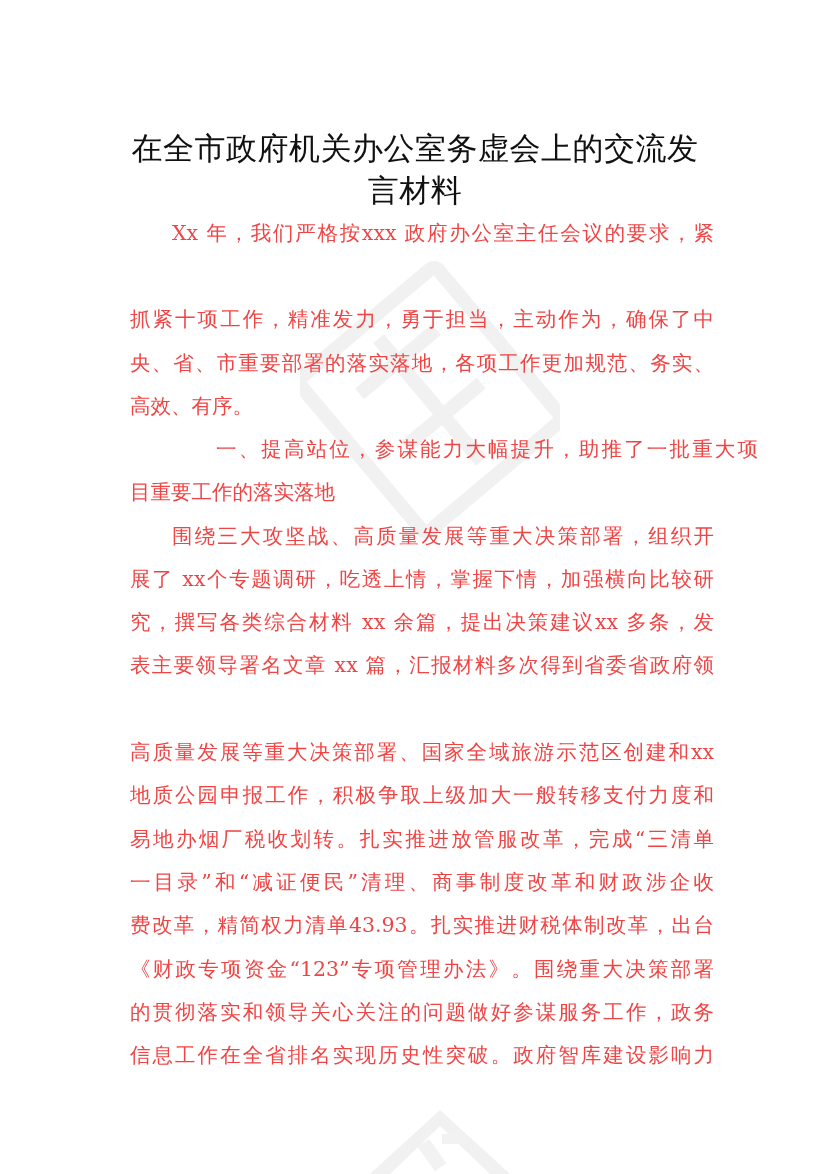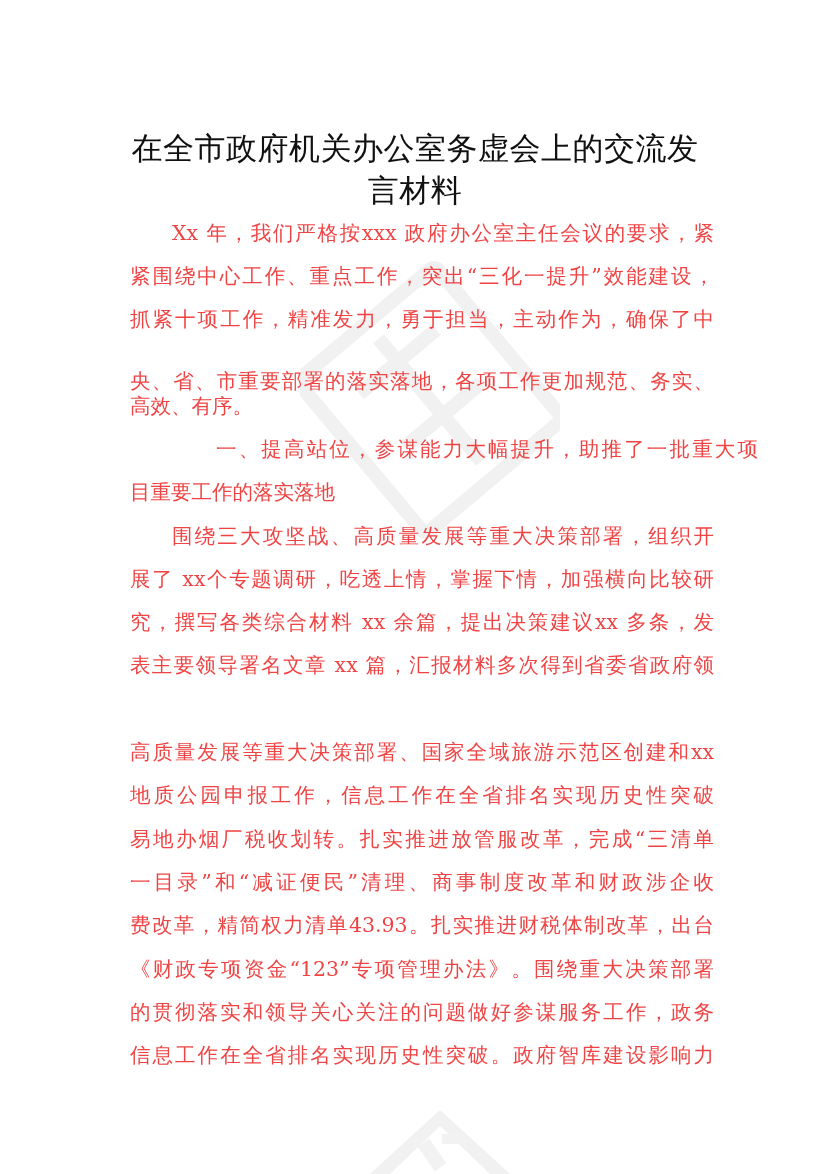--- a/index.html
+++ b/index.html
@@ -27,33 +27,32 @@
   <svg class="watermark" style="left:370px; top:1110px;" width="140" height="64" viewBox="0 0 140 64">
     <polygon points="70,0 140,64 120,64 70,16 20,64 0,64" fill="#f1f1f1"></polygon>
     <rect x="55" y="30" width="14" height="30" fill="#f2f2f2" transform="rotate(-35 62 45)"></rect>
     <rect x="72" y="24" width="24" height="10" fill="#f2f2f2"></rect>
   </svg>
 
   <div class="title" style="top:128px;">在全市政府机关办公室务虚会上的交流发</div>
   <div class="title" style="top:170px;">言材料</div>
 
   <div class="line indent" style="top:220px;">Xx 年，我们严格按xxx 政府办公室主任会议的要求，紧</div>
-  <div class="line" style="top:263px;">紧围绕中心工作、重点工作，突出“三化一提升”效能建设，</div>
   <div class="line" style="top:306px;">抓紧十项工作，精准发力，勇于担当，主动作为，确保了中</div>
-  <div class="line" style="top:368px;">央、省、市重要部署的落实落地，各项工作更加规范、务实、</div>
+  <div class="line" style="top:350px;">央、省、市重要部署的落实落地，各项工作更加规范、务实、</div>
   <div class="line last" style="top:393px;">高效、有序。</div>
 
   <div class="line indent" style="top:436px;margin-left:44px;">一、提高站位，参谋能力大幅提升，助推了一批重大项</div>
   <div class="line last" style="top:479px;">目重要工作的落实落地</div>
 
   <div class="line indent" style="top:523px;">围绕三大攻坚战、高质量发展等重大决策部署，组织开</div>
   <div class="line" style="top:566px;">展了 xx个专题调研，吃透上情，掌握下情，加强横向比较研</div>
   <div class="line" style="top:609px;">究，撰写各类综合材料 xx 余篇，提出决策建议xx 多条，发</div>
   <div class="line" style="top:652px;">表主要领导署名文章 xx 篇，汇报材料多次得到省委省政府领</div>
   <div class="line" style="top:739px;">高质量发展等重大决策部署、国家全域旅游示范区创建和xx</div>
-  <div class="line" style="top:782px;">地质公园申报工作，信息工作在全省排名实现历史性突破</div>
+  <div class="line" style="top:782px;">地质公园申报工作，积极争取上级加大一般转移支付力度和</div>
   <div class="line" style="top:826px;">易地办烟厂税收划转。扎实推进放管服改革，完成“三清单</div>
   <div class="line" style="top:869px;">一目录”和“减证便民”清理、商事制度改革和财政涉企收</div>
   <div class="line" style="top:912px;">费改革，精简权力清单43.93。扎实推进财税体制改革，出台</div>
   <div class="line" style="top:956px;">《财政专项资金“123”专项管理办法》。围绕重大决策部署</div>
   <div class="line" style="top:999px;">的贯彻落实和领导关心关注的问题做好参谋服务工作，政务</div>
   <div class="line" style="top:1042px;">信息工作在全省排名实现历史性突破。政府智库建设影响力</div>
 </div>
 
 </body></html>

